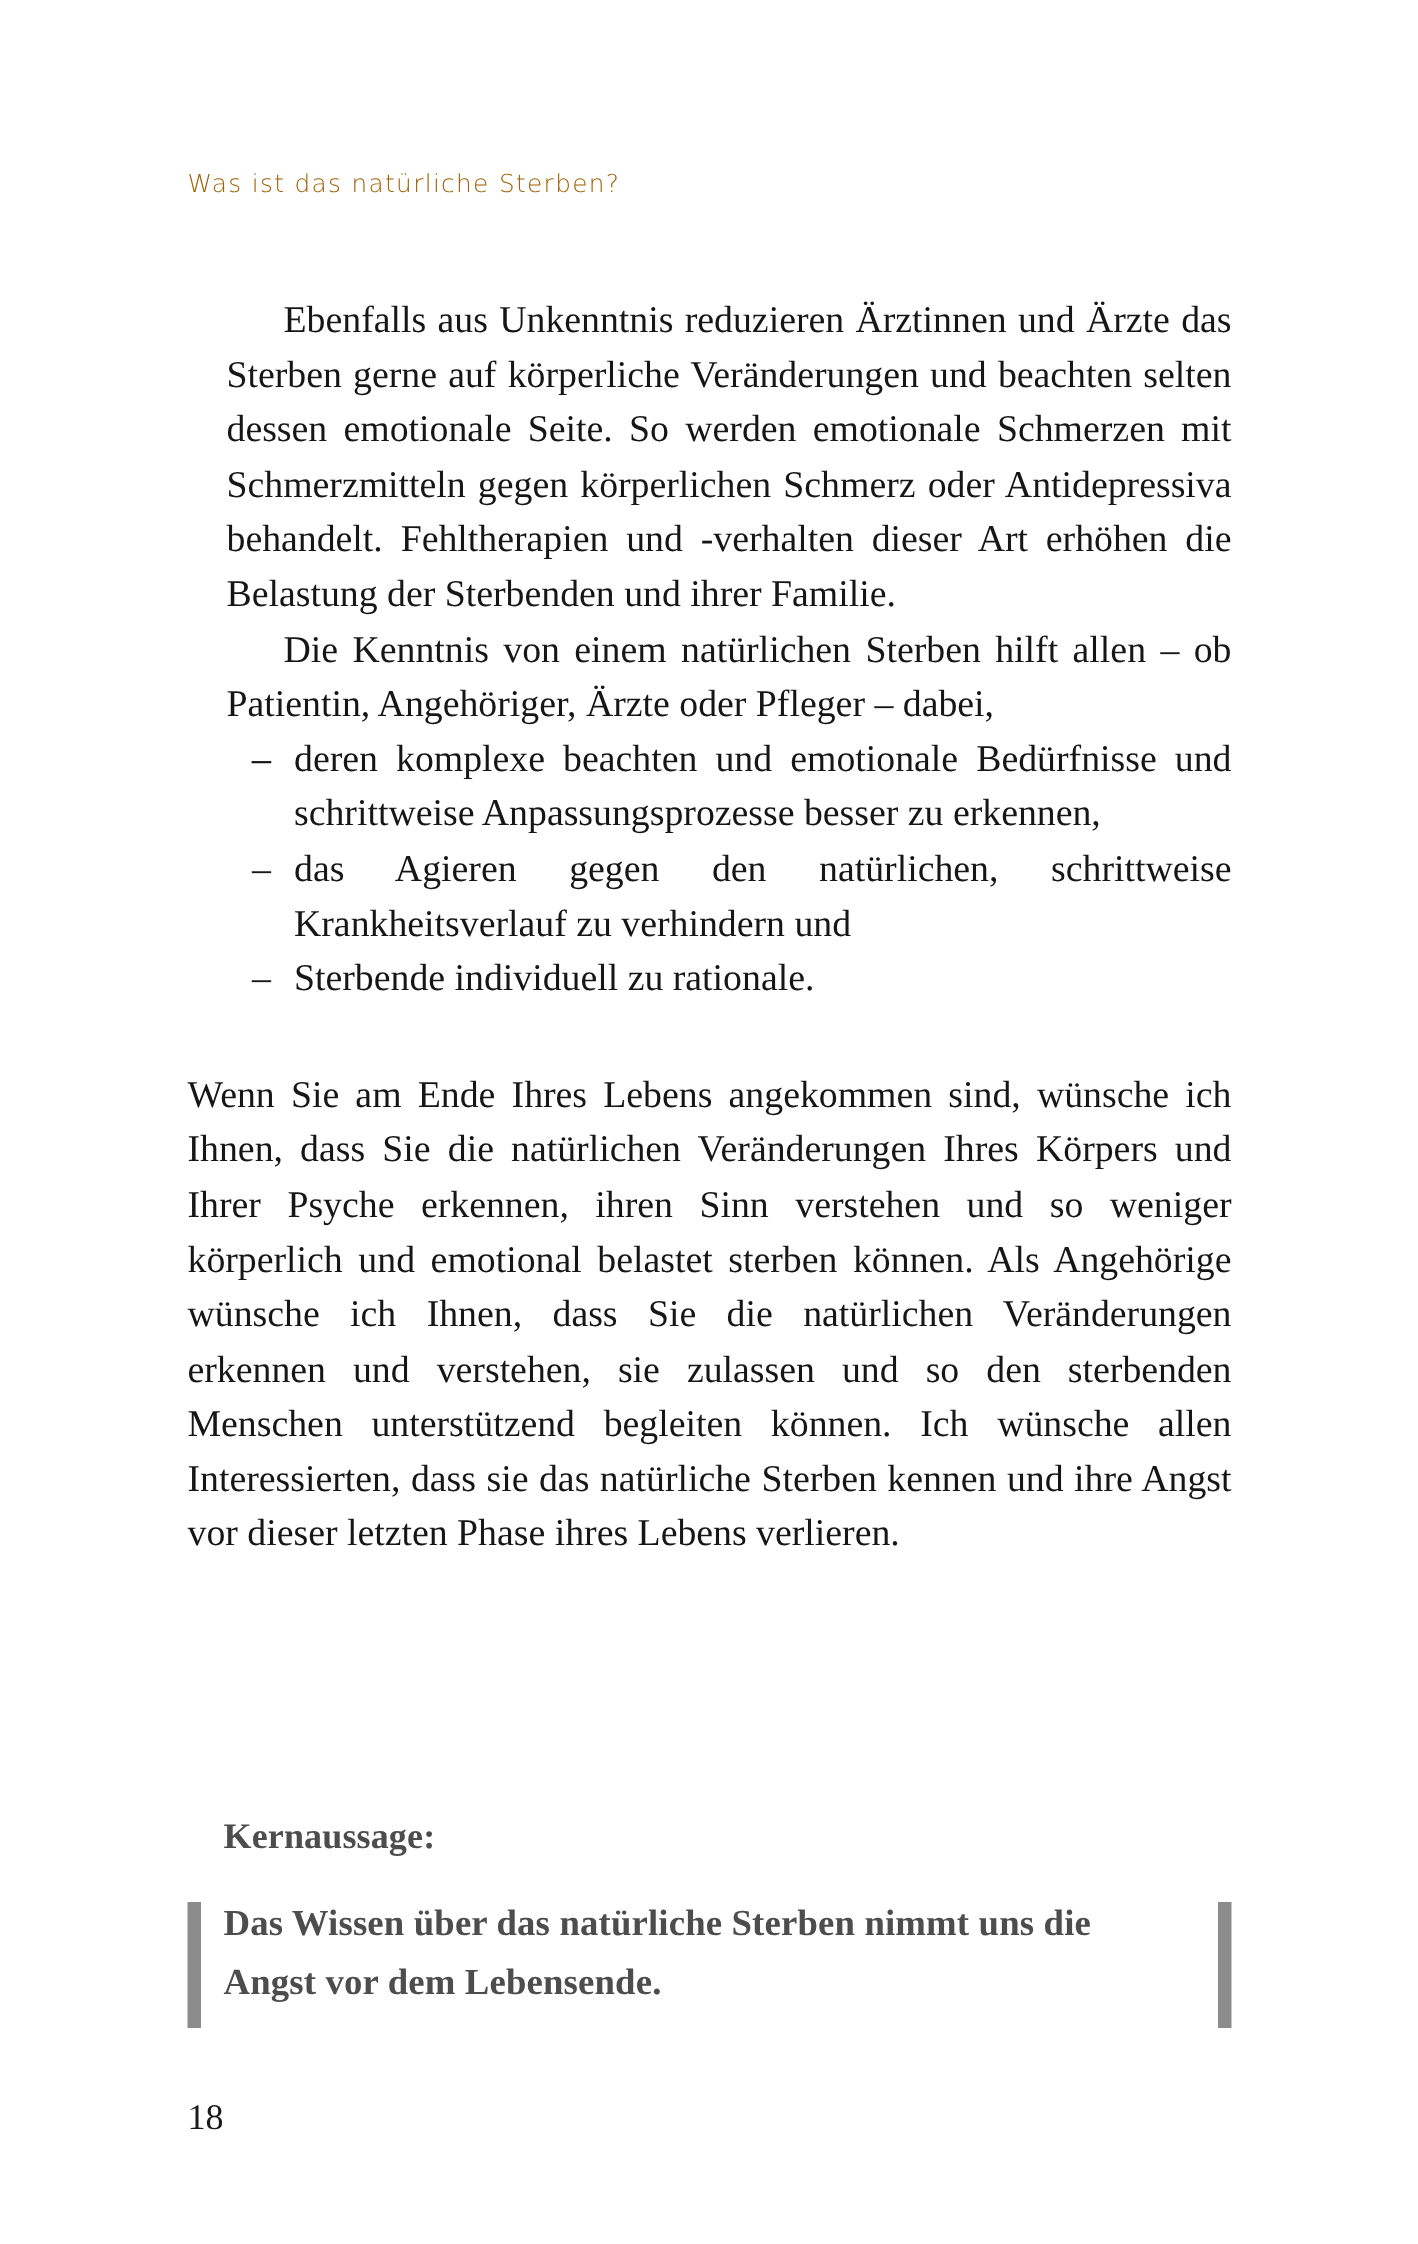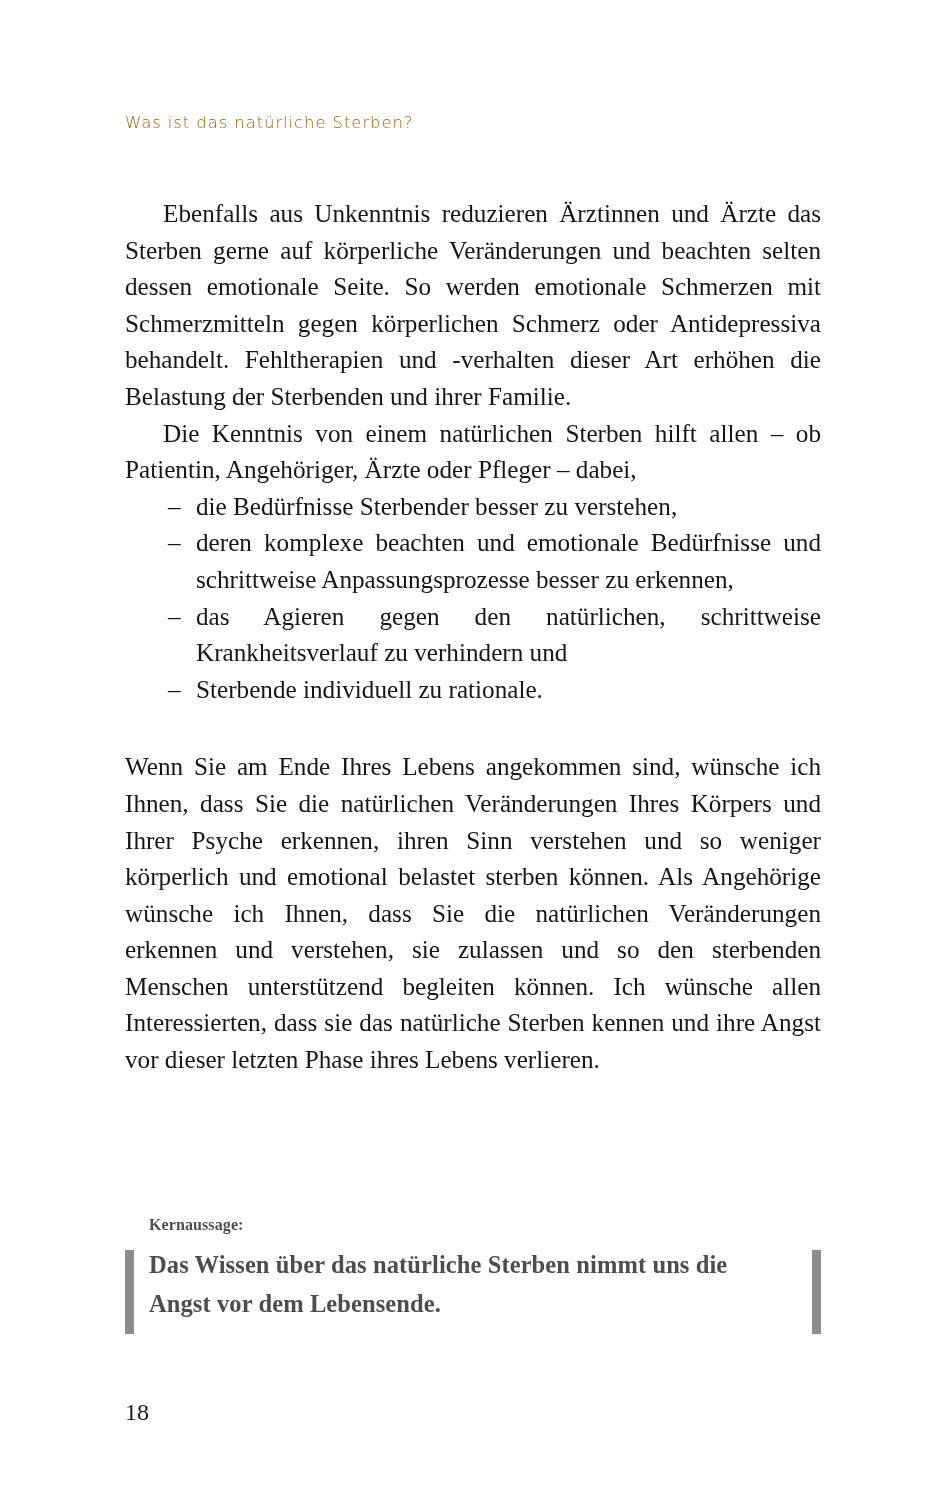--- a/index.html
+++ b/index.html
@@ -49,20 +49,21 @@
     margin: 0;
     font-size: 25.2px;
     line-height: 36.6px;
     text-align: justify;
     text-justify: inter-word;
     color: #161616;
     hyphens: manual;
   }
   p.indent-first {
     text-indent: 38px;
+    margin-left: 26px;
   }
 
   
   ul.dash-list {
     list-style: none;
     margin: 0;
     padding: 0;
   }
   ul.dash-list li {
     position: relative;
@@ -89,29 +90,29 @@
 
   
   .callout {
     position: absolute;
     left: 125px;
     top: 1206px;
     width: 696px;
   }
   .callout-label {
     margin: 0 0 0 24px;
-    font-size: 16px;
+    font-size: 24px;
     font-weight: bold;
     color: #4d4d4d;
     line-height: 38px;
     letter-spacing: 0.1px;
   }
   .callout-body {
     position: relative;
-    margin-top: 2px;
+    margin-top: 20px;
     padding: 0 28px 0 24px;
     min-height: 80px;
   }
   .callout-bar {
     position: absolute;
     top: 4px;
     width: 9px;
     height: 84px;
     background: #8c8c8c;
   }
@@ -146,21 +147,20 @@
 
   <div class="content">
 
     <p class="body-par indent-first">Ebenfalls aus Unkenntnis reduzieren Ärztinnen und Ärzte das Sterben gerne auf körperliche Veränderungen und beachten selten dessen emotionale Seite. So werden emotionale Schmerzen mit Schmerzmitteln gegen körperlichen Schmerz oder Antidepressiva behandelt. Fehltherapien und -verhalten dieser Art erhöhen die Belastung der Sterbenden und ihrer Familie.</p>
 
     <p class="body-par indent-first">Die Kenntnis von einem natürlichen Sterben hilft allen – ob Patientin, Angehöriger, Ärzte oder Pfleger – dabei,</p>
 
     <ul class="dash-list">
       <li>
         <span class="dash">–</span>
-        <span>die Bedürfnisse Sterbender besser zu verstehen,</span>
       </li>
       <li>
         <span class="dash">–</span>
         <span>deren komplexe beachten und emotionale Bedürfnisse und schrittweise Anpassungsprozesse besser zu erkennen,</span>
       </li>
       <li>
         <span class="dash">–</span>
         <span>das Agieren gegen den natürlichen, schrittweise Krankheitsverlauf zu verhindern und</span>
       </li>
       <li class="no-justify">

